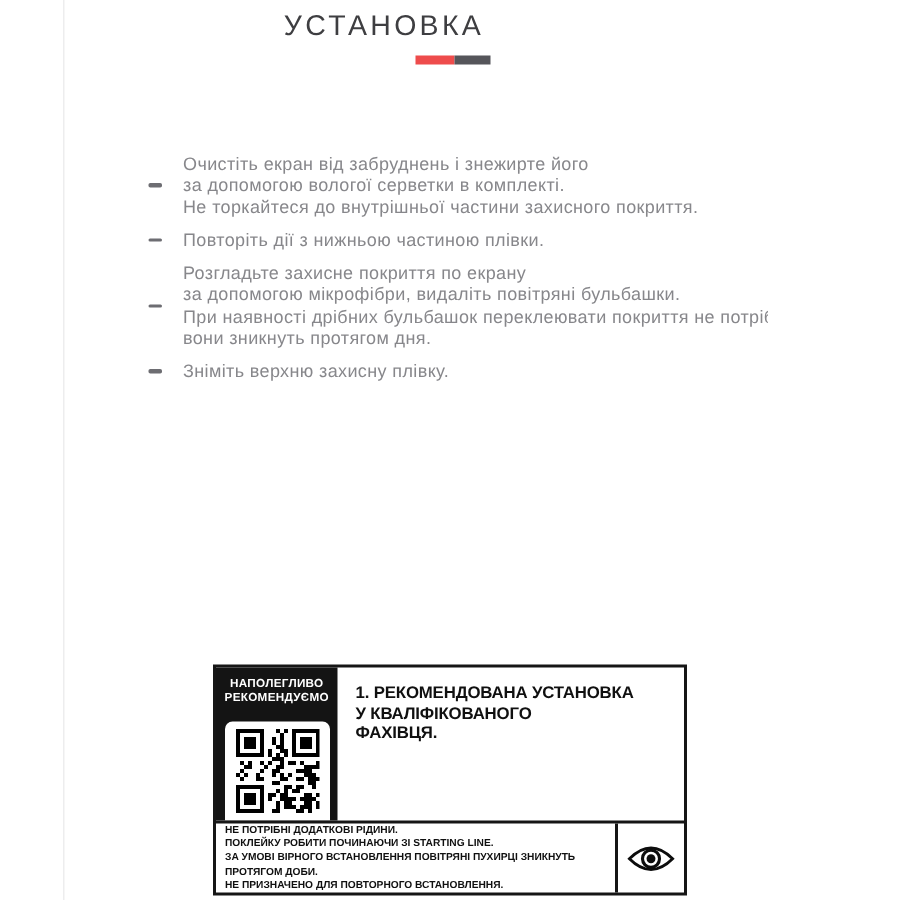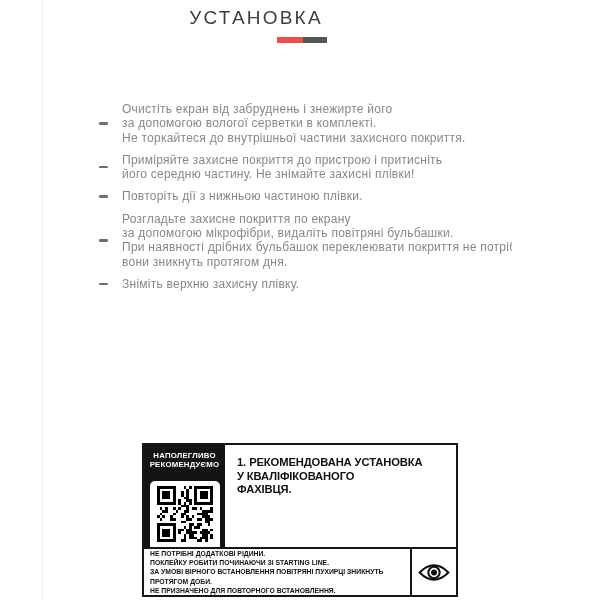--- a/index.html
+++ b/index.html
@@ -54,25 +54,20 @@
     <div class="red" style="background: rgb(238, 76, 76);"></div>
     <div class="gray" style="background: rgb(85, 85, 90);"></div>
   </div>
 
   <div class="list">
     <div class="item">
       <div class="dash"></div>
       <div class="item-text">Очистіть екран від забруднень і знежирте його
 за допомогою вологої серветки в комплекті.
 Не торкайтеся до внутрішньої частини захисного покриття.</div>
-    </div>
-    <div class="item">
-      <div class="dash"></div>
-      <div class="item-text">Приміряйте захисне покриття до пристрою і притисніть
-його середню частину. Не знімайте захисні плівки!</div>
     </div>
     <div class="item">
       <div class="dash"></div>
       <div class="item-text">Повторіть дії з нижньою частиною плівки.</div>
     </div>
     <div class="item">
       <div class="dash"></div>
       <div class="item-text">Розгладьте захисне покриття по екрану
 за допомогою мікрофібри, видаліть повітряні бульбашки.
 При наявності дрібних бульбашок переклеювати покриття не потрібно,

